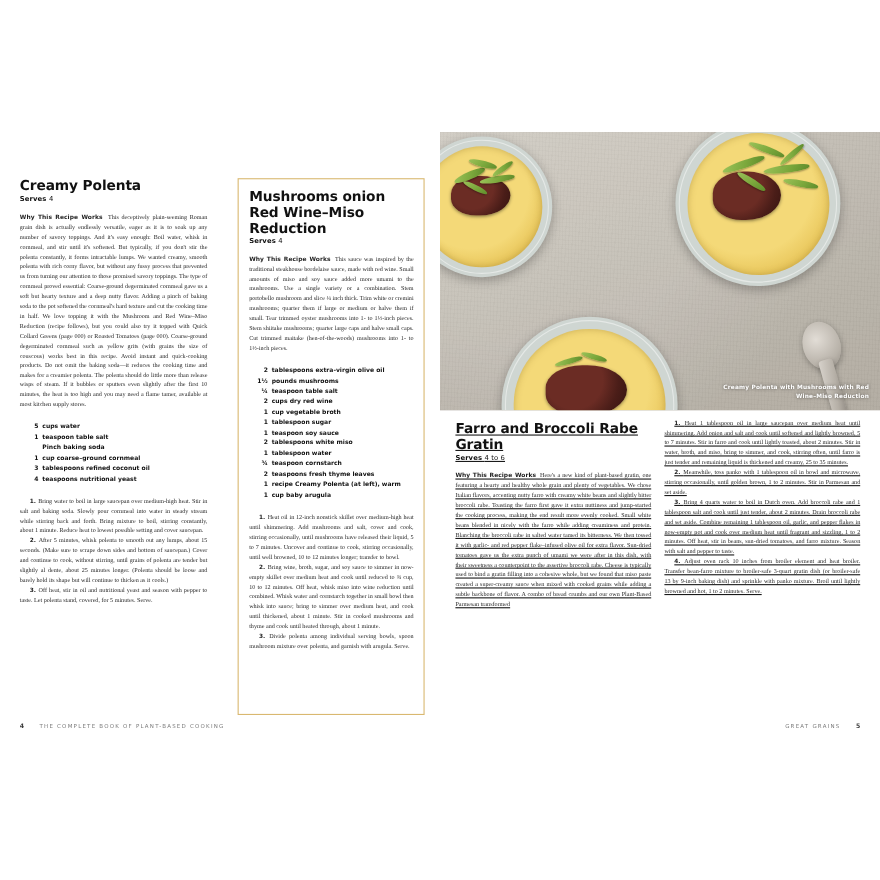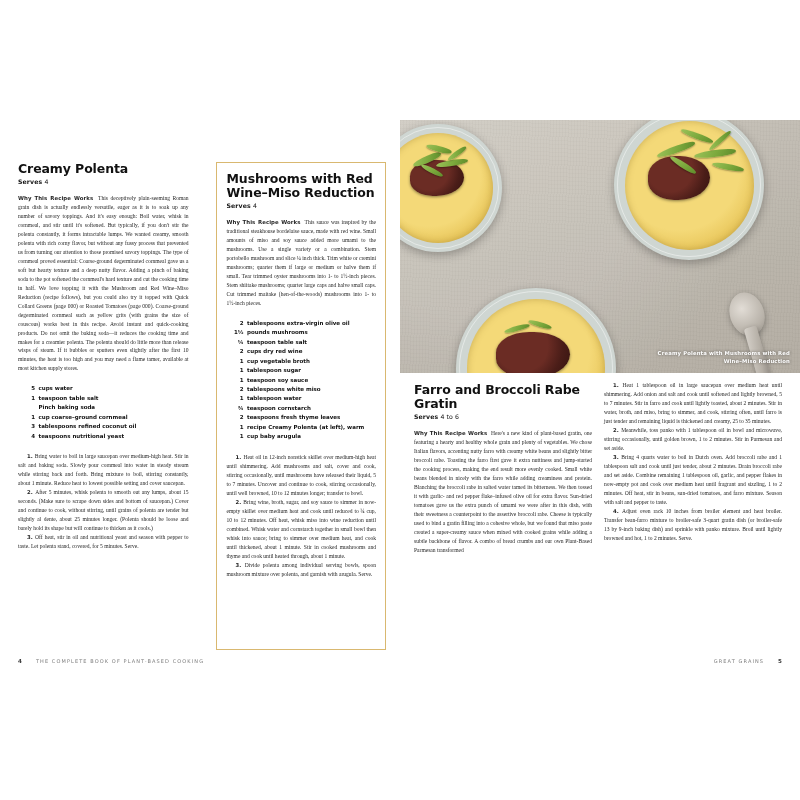--- a/index.html
+++ b/index.html
@@ -24,21 +24,21 @@
     display: flex;
   }
   .page {
     position: relative;
     width: 400px;
     height: 560px;
     background: #ffffff;
     box-sizing: border-box;
   }
   .page-left  { padding: 42px 14px 0 18px; }
-  .page-right { padding: 42px 18px 0 14px; }
+  .page-right { padding: 42px 18px 0 14px; text-decoration: underline; }
 
   
   .cols {
     display: flex;
     gap: 27px;
     height: 488px;
   }
   .col {
     width: 178px;
     box-sizing: border-box;
@@ -293,21 +293,21 @@
           </ul>
         <div class="steps">
             <p class="step"><span class="num">1. </span>Bring water to boil in large saucepan over medium-high heat. Stir in salt and baking soda. Slowly pour cornmeal into water in steady stream while stirring back and forth. Bring mixture to boil, stirring constantly, about 1 minute. Reduce heat to lowest possible setting and cover saucepan.</p>
             <p class="step"><span class="num">2. </span>After 5 minutes, whisk polenta to smooth out any lumps, about 15 seconds. (Make sure to scrape down sides and bottom of saucepan.) Cover and continue to cook, without stirring, until grains of polenta are tender but slightly al dente, about 25 minutes longer. (Polenta should be loose and barely hold its shape but will continue to thicken as it cools.)</p>
             <p class="step"><span class="num">3. </span>Off heat, stir in oil and nutritional yeast and season with pepper to taste. Let polenta stand, covered, for 5 minutes. Serve.</p>
           </div>
       </div>
 
       <div class="col">
         <div class="boxed">
-          <h1 class="recipe-title">Mushrooms with Red Wine–Miso Reduction</h1>
+          <h1 class="recipe-title">Mushrooms onion Red Wine–Miso Reduction</h1>
           <div class="serves">
             <span>Serves</span>
             <span class="n">4</span>
           </div>
           <p class="body-text"><span class="lead">Why This Recipe Works</span>&nbsp; <span>This sauce was inspired by the traditional steakhouse bordelaise sauce, made with red wine. Small amounts of miso and soy sauce added more umami to the mushrooms. Use a single variety or a combination. Stem portobello mushroom and slice ¼ inch thick. Trim white or cremini mushrooms; quarter them if large or medium or halve them if small. Tear trimmed oyster mushrooms into 1- to 1½-inch pieces. Stem shiitake mushrooms; quarter large caps and halve small caps. Cut trimmed maitake (hen-of-the-woods) mushrooms into 1- to 1½-inch pieces.</span></p>
           <ul class="ing-list">
               <li>
                 <span class="amt">2</span>
                 <span class="txt">tablespoons extra-virgin olive oil</span>
               </li>

